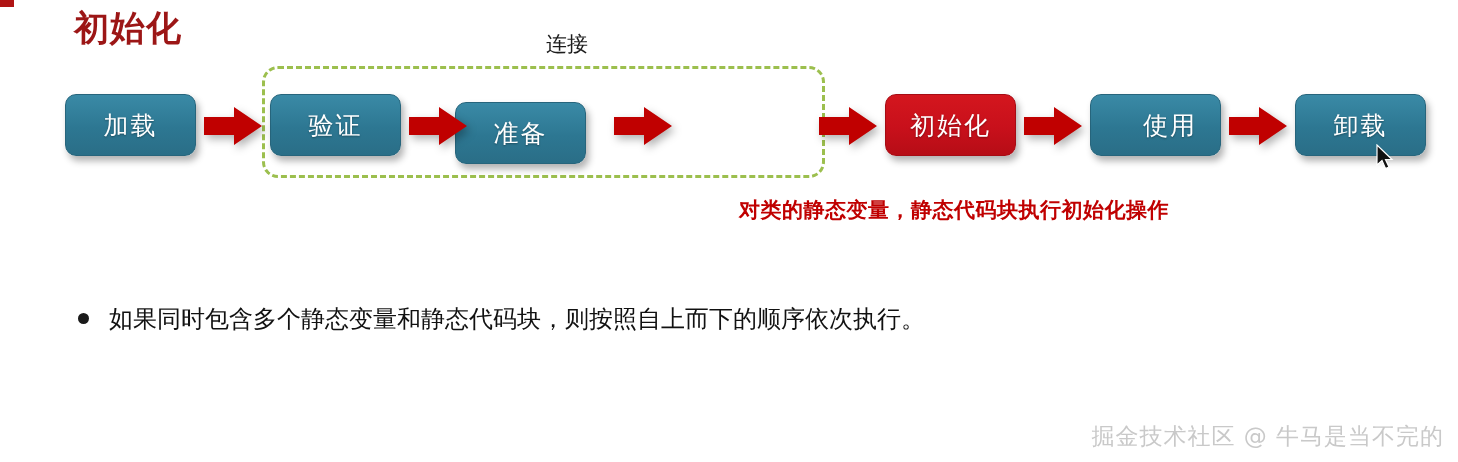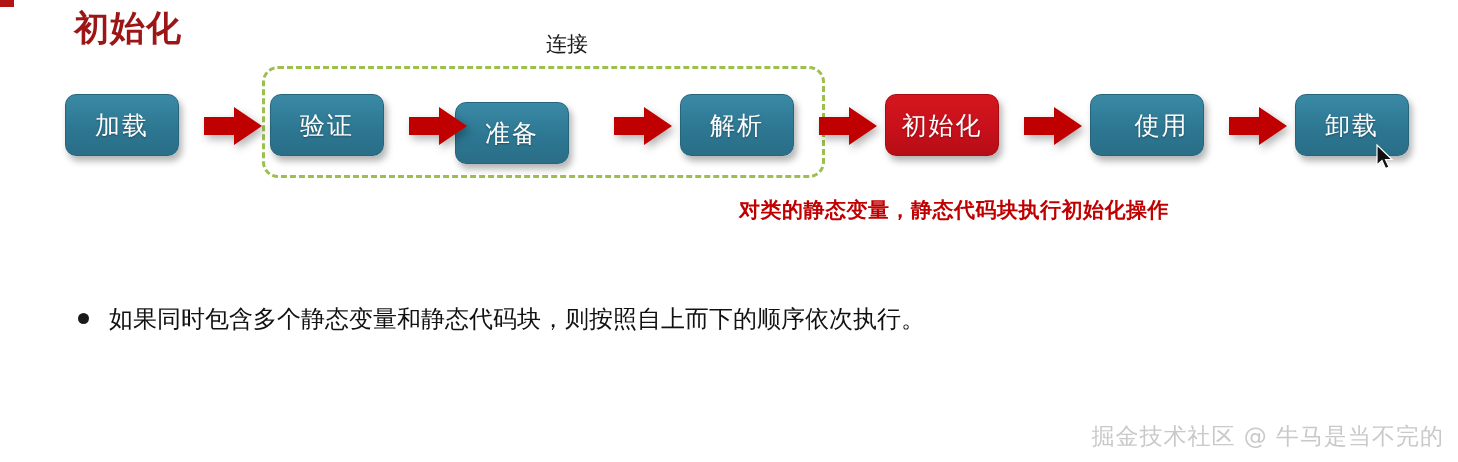--- a/index.html
+++ b/index.html
@@ -26,21 +26,21 @@
   .group-box{
     position:absolute;left:262px;top:66px;width:563px;height:112px;
     border:3px dashed #9cbf4e;border-radius:16px;box-sizing:border-box;
     background:transparent;
   }
   
   .flow{
     position:absolute;left:0;top:94px;width:1458px;height:66px;
   }
   .node{
-    position:absolute;top:0;width:114px;height:62px;
+    position:absolute;top:0;width:131px;height:62px;
     border-radius:11px;
     display:flex;align-items:center;justify-content:center;
     box-shadow:3px 5px 7px rgba(0,0,0,0.30);
     box-sizing:border-box;
   }
   .node.teal{
     background:linear-gradient(180deg,#3a8aa6 0%,#2d7792 55%,#2a6e87 100%);
     border:1px solid #27657c;
   }
   .node.red{
@@ -94,23 +94,20 @@
 <div class="flow">
     <div class="node teal" style="left: 65px;">
       <span class="node-label">加载</span>
     </div>
     <div class="node teal" style="left: 270px;">
       <span class="node-label">验证</span>
     </div>
     <div class="node teal" style="left: 455px; margin-top: 8px;">
       <span class="node-label">准备</span>
     </div>
-    <div class="node teal" style="left: 680px;">
-      <span class="node-label">解析</span>
-    </div>
     <div class="node red" style="left: 885px;">
       <span class="node-label">初始化</span>
     </div>
     <div class="node teal" style="left: 1090px; padding-left: 29px;">
       <span class="node-label">使用</span>
     </div>
     <div class="node teal" style="left: 1295px;">
       <span class="node-label">卸载</span>
     </div>
     <div class="arrow" style="left: 204px;">

